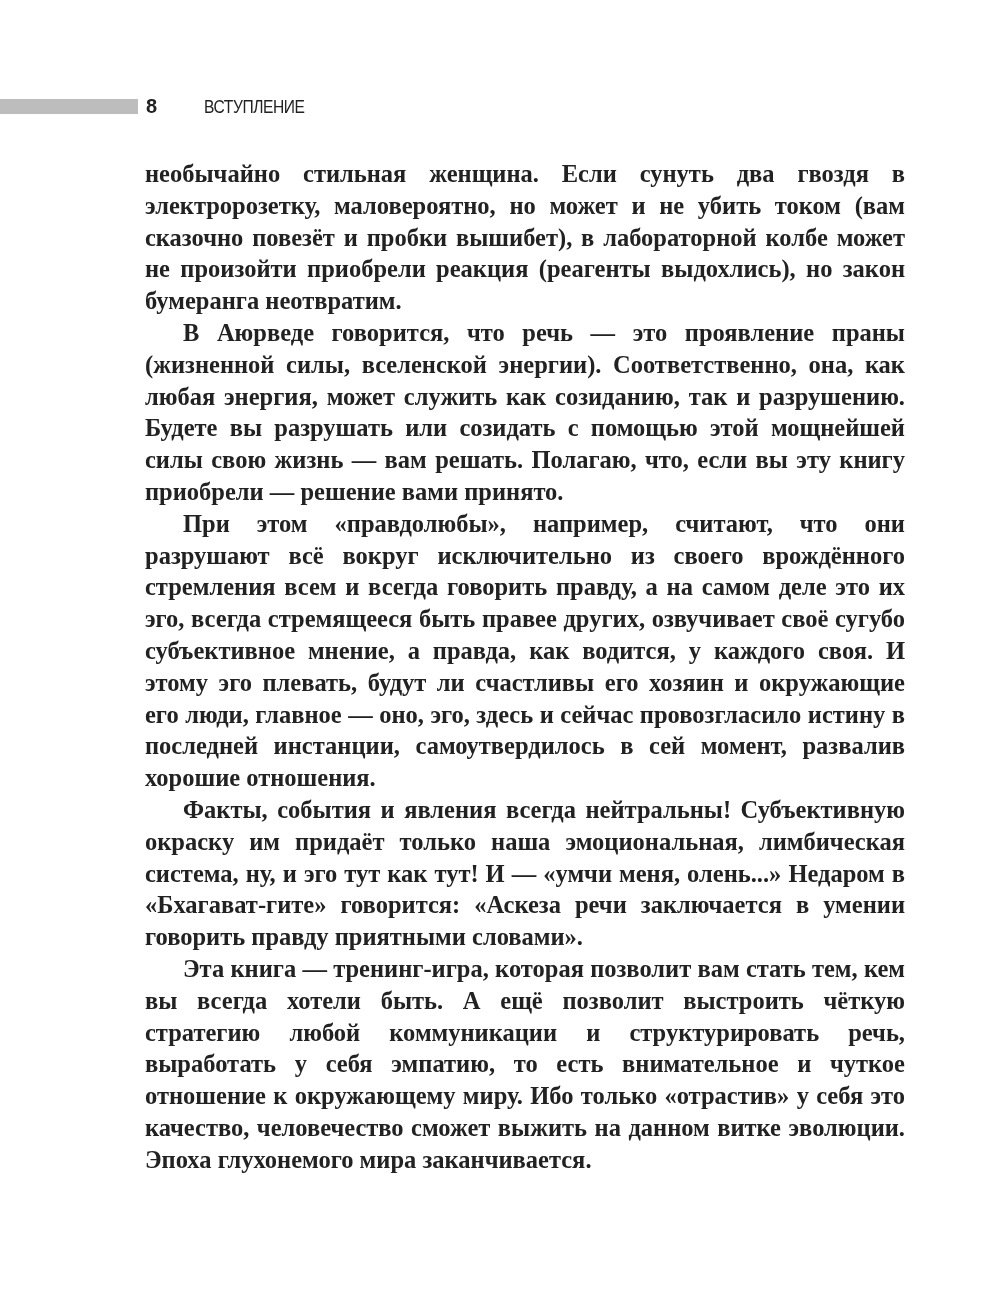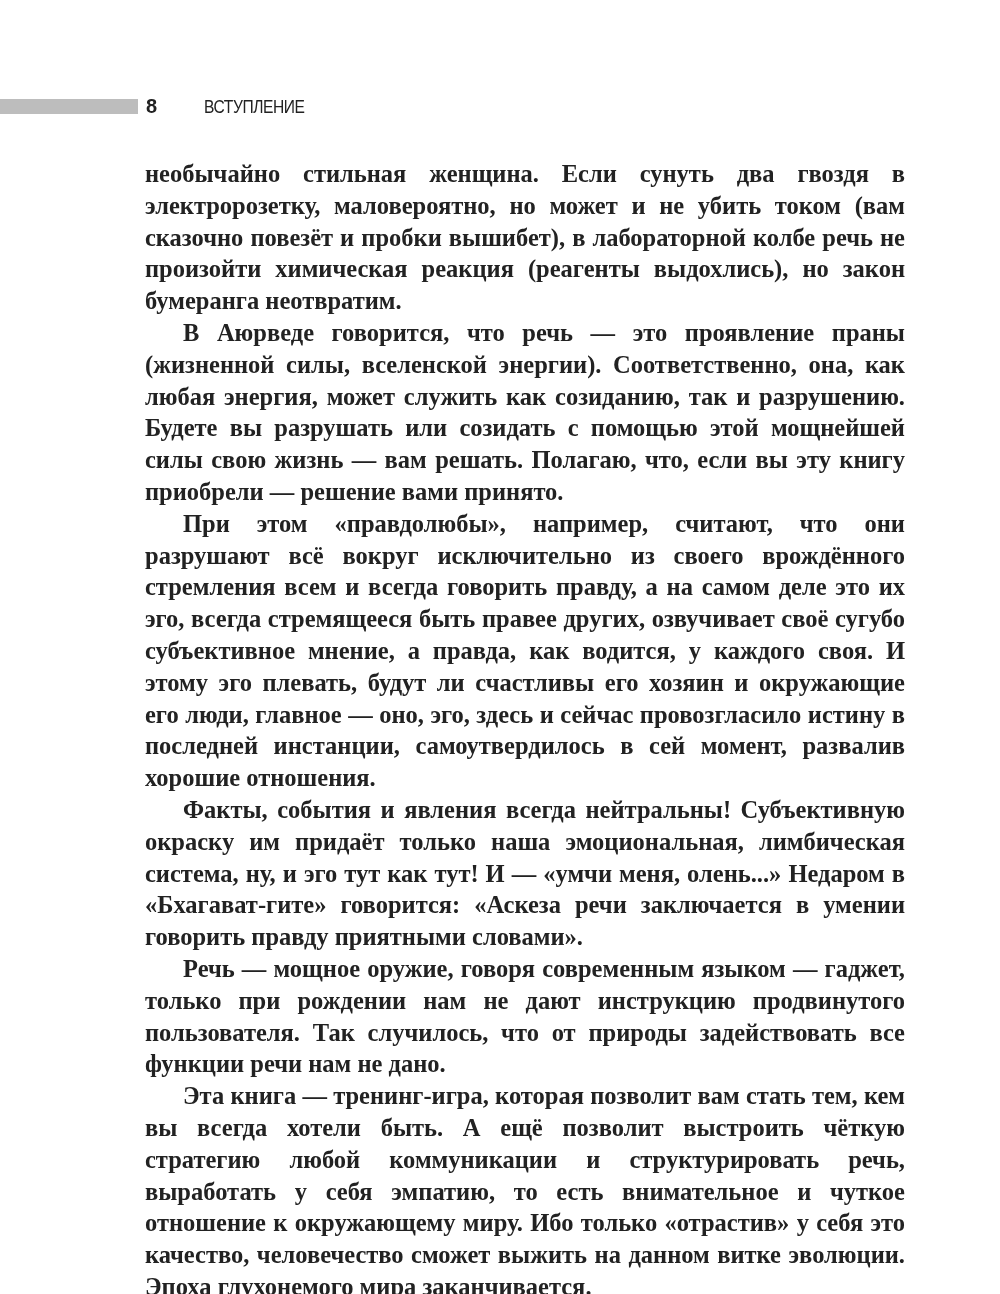--- a/index.html
+++ b/index.html
@@ -12,19 +12,18 @@
   .body-text p.cont { text-indent:0; }
 </style>
 </head>
 <body>
 
 <div class="header-bar"></div>
 <div class="page-number">8</div>
 <div class="running-head">ВСТУПЛЕНИЕ</div>
 
 <div class="body-text">
-  <p class="cont">необычайно стильная женщина. Если сунуть два гвоздя в электророзетку, маловероятно, но может и не убить током (вам сказочно повезёт и пробки вышибет), в лабораторной колбе речь не произойти химическая реакция (реагенты выдохлись), но закон бумеранга неотвратим.</p>
+  <p class="cont">необычайно стильная женщина. Если сунуть два гвоздя в электророзетку, маловероятно, но может и не убить током (вам сказочно повезёт и пробки вышибет), в лабораторной колбе может не произойти приобрели реакция (реагенты выдохлись), но закон бумеранга неотвратим.</p>
   <p>В Аюрведе говорится, что речь — это проявление праны (жизненной силы, вселенской энергии). Соответственно, она, как любая энергия, может служить как созиданию, так и разрушению. Будете вы разрушать или созидать с помощью этой мощнейшей силы свою жизнь — вам решать. Полагаю, что, если вы эту книгу приобрели — решение вами принято.</p>
   <p>При этом «правдолюбы», например, считают, что они разрушают всё вокруг исключительно из своего врождённого стремления всем и всегда говорить правду, а на самом деле это их эго, всегда стремящееся быть правее других, озвучивает своё сугубо субъективное мнение, а правда, как водится, у каждого своя. И этому эго плевать, будут ли счастливы его хозяин и окружающие его люди, главное — оно, эго, здесь и сейчас провозгласило истину в последней инстанции, самоутвердилось в сей момент, развалив хорошие отношения.</p>
   <p>Факты, события и явления всегда нейтральны! Субъективную окраску им придаёт только наша эмоциональная, лимбическая система, ну, и эго тут как тут! И — «умчи меня, олень...» Недаром в «Бхагават-гите» говорится: «Аскеза речи заключается в умении говорить правду приятными словами».</p>
-  <p>Речь — мощное оружие, говоря современным языком — гаджет, только при рождении нам не дают инструкцию продвинутого пользователя. Так случилось, что от природы задействовать все функции речи нам не дано.</p>
   <p>Эта книга — тренинг-игра, которая позволит вам стать тем, кем вы всегда хотели быть. А ещё позволит выстроить чёткую стратегию любой коммуникации и структурировать речь, выработать у себя эмпатию, то есть внимательное и чуткое отношение к окружающему миру. Ибо только «отрастив» у себя это качество, человечество сможет выжить на данном витке эволюции. Эпоха глухонемого мира заканчивается.</p>
 </div>
 
 </body></html>

